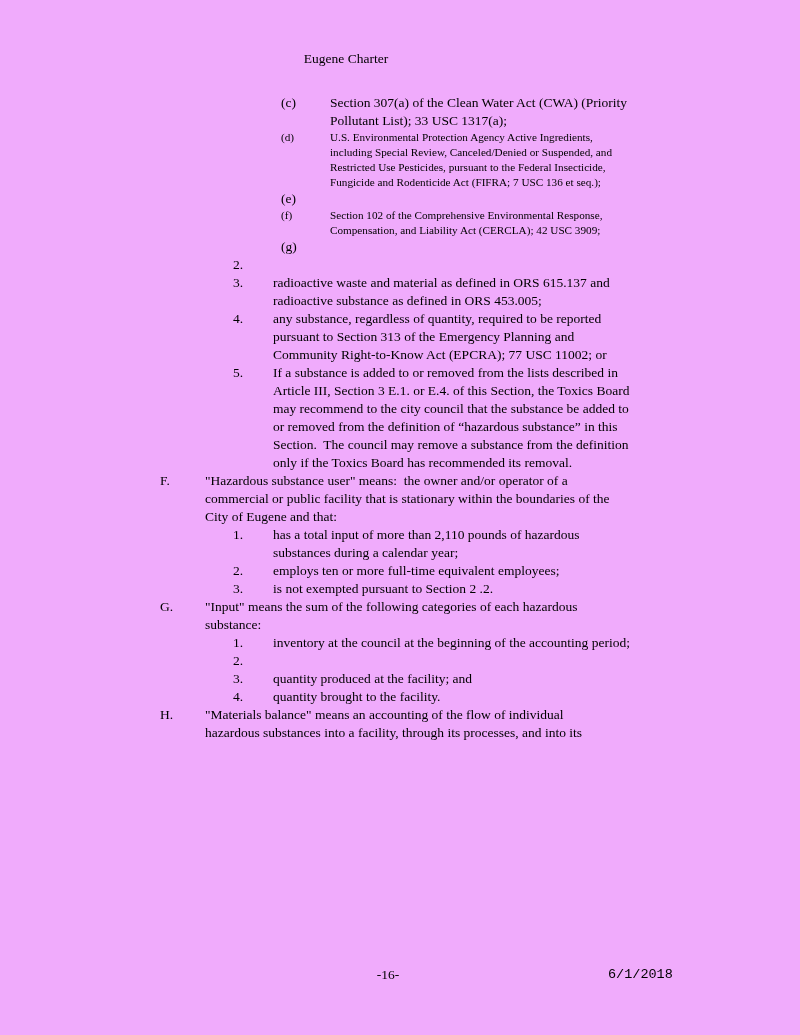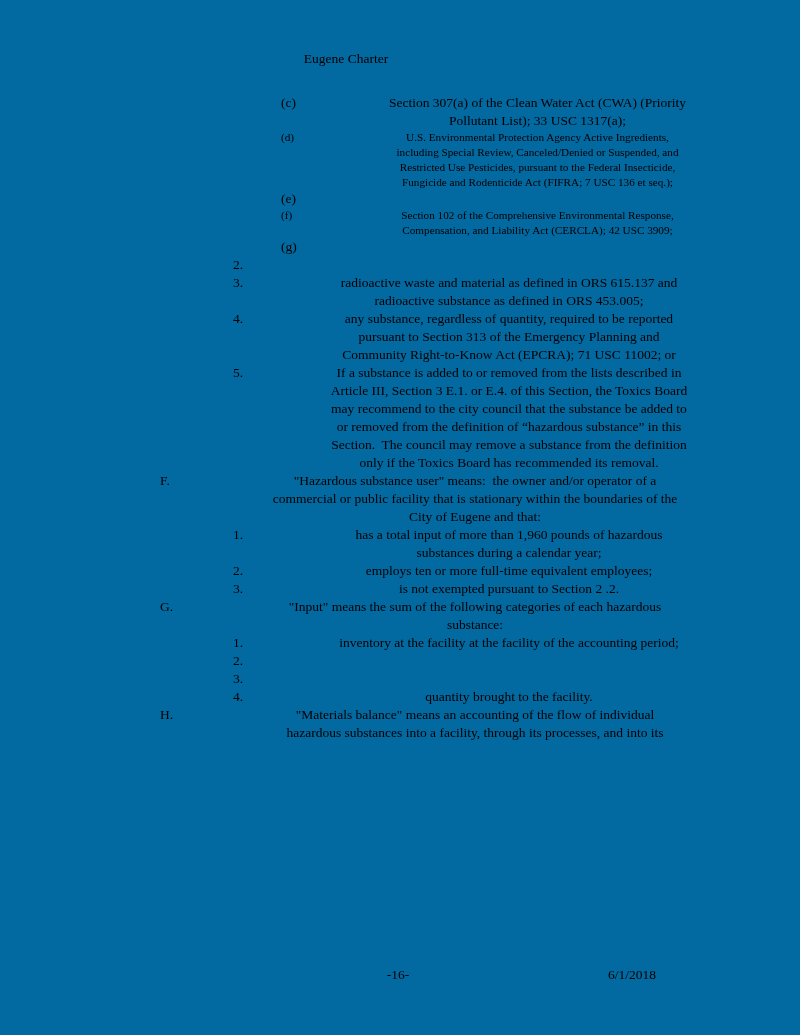--- a/index.html
+++ b/index.html
@@ -1,21 +1,21 @@
 <!DOCTYPE html>
 <html><head>
 <meta charset="utf-8">
 <style>
   * { box-sizing: border-box; }
   html, body { margin: 0; padding: 0; background: #ffffff; }
   .page {
     position: relative;
     width: 800px;
     height: 1035px;
-    background: #0369a1;
+    background: #f0abfc;
     color: #000000;
     font-family: "Liberation Serif", "DejaVu Serif", serif;
     font-size: 13.5px;
     line-height: 18px;
     overflow: hidden;
   }
   .header {
     position: absolute;
     top: 50px;
     left: 0;
@@ -23,39 +23,40 @@
     text-align: center;
   }
   .content {
     position: absolute;
     top: 94px;
     left: 0;
     width: 745px;
   }
   .item { display: flex; align-items: flex-start; }
   .marker { flex: 0 0 auto; }
-  .text { flex: 1 1 auto; white-space: pre-wrap; text-align: center; }
+  .text { flex: 1 1 auto; white-space: pre-wrap; }
   .l1 { padding-left: 160px; }
   .l1 > .marker { width: 45px; }
   .l2 { padding-left: 233px; }
   .l2 > .marker { width: 40px; }
   .l3 { padding-left: 281px; }
   .l3 > .marker { width: 49px; }
   .small { font-size: 11.2px; line-height: 15px; }
   .footer-page {
     position: absolute;
     top: 966px;
-    left: 14px;
+    left: 4px;
     width: 768px;
     text-align: center;
   }
   .footer-date {
     position: absolute;
     top: 966px;
     left: 608px;
+    font-family: Liberation Mono, monospace;
   }
 </style>
 </head>
 <body>
 
 <div class="page">
 
   <div class="header">Eugene Charter</div>
 
   <div class="content">
@@ -95,21 +96,21 @@
     <div class="item l2">
       <span class="marker">3.</span>
       <span class="text">radioactive waste and material as defined in ORS 615.137 and
 radioactive substance as defined in ORS 453.005;</span>
     </div>
 
     <div class="item l2">
       <span class="marker">4.</span>
       <span class="text">any substance, regardless of quantity, required to be reported
 pursuant to Section 313 of the Emergency Planning and
-Community Right-to-Know Act (EPCRA); 71 USC 11002; or</span>
+Community Right-to-Know Act (EPCRA); 77 USC 11002; or</span>
     </div>
 
     <div class="item l2">
       <span class="marker">5.</span>
       <span class="text">If a substance is added to or removed from the lists described in
 Article III, Section 3 E.1. or E.4. of this Section, the Toxics Board
 may recommend to the city council that the substance be added to
 or removed from the definition of “hazardous substance” in this
 Section.  The council may remove a substance from the definition
 only if the Toxics Board has recommended its removal.</span>
@@ -117,21 +118,21 @@
 
     <div class="item l1">
       <span class="marker">F.</span>
       <span class="text">"Hazardous substance user" means:  the owner and/or operator of a
 commercial or public facility that is stationary within the boundaries of the
 City of Eugene and that:</span>
     </div>
 
     <div class="item l2">
       <span class="marker">1.</span>
-      <span class="text">has a total input of more than 1,960 pounds of hazardous
+      <span class="text">has a total input of more than 2,110 pounds of hazardous
 substances during a calendar year;</span>
     </div>
 
     <div class="item l2">
       <span class="marker">2.</span>
       <span class="text">employs ten or more full-time equivalent employees;</span>
     </div>
 
     <div class="item l2">
       <span class="marker">3.</span>
@@ -139,29 +140,30 @@
     </div>
 
     <div class="item l1">
       <span class="marker">G.</span>
       <span class="text">"Input" means the sum of the following categories of each hazardous
 substance:</span>
     </div>
 
     <div class="item l2">
       <span class="marker">1.</span>
-      <span class="text">inventory at the facility at the facility of the accounting period;</span>
+      <span class="text">inventory at the council at the beginning of the accounting period;</span>
     </div>
 
     <div class="item l2">
       <span class="marker">2.</span>
     </div>
 
     <div class="item l2">
       <span class="marker">3.</span>
+      <span class="text">quantity produced at the facility; and</span>
     </div>
 
     <div class="item l2">
       <span class="marker">4.</span>
       <span class="text">quantity brought to the facility.</span>
     </div>
 
     <div class="item l1">
       <span class="marker">H.</span>
       <span class="text">"Materials balance" means an accounting of the flow of individual

